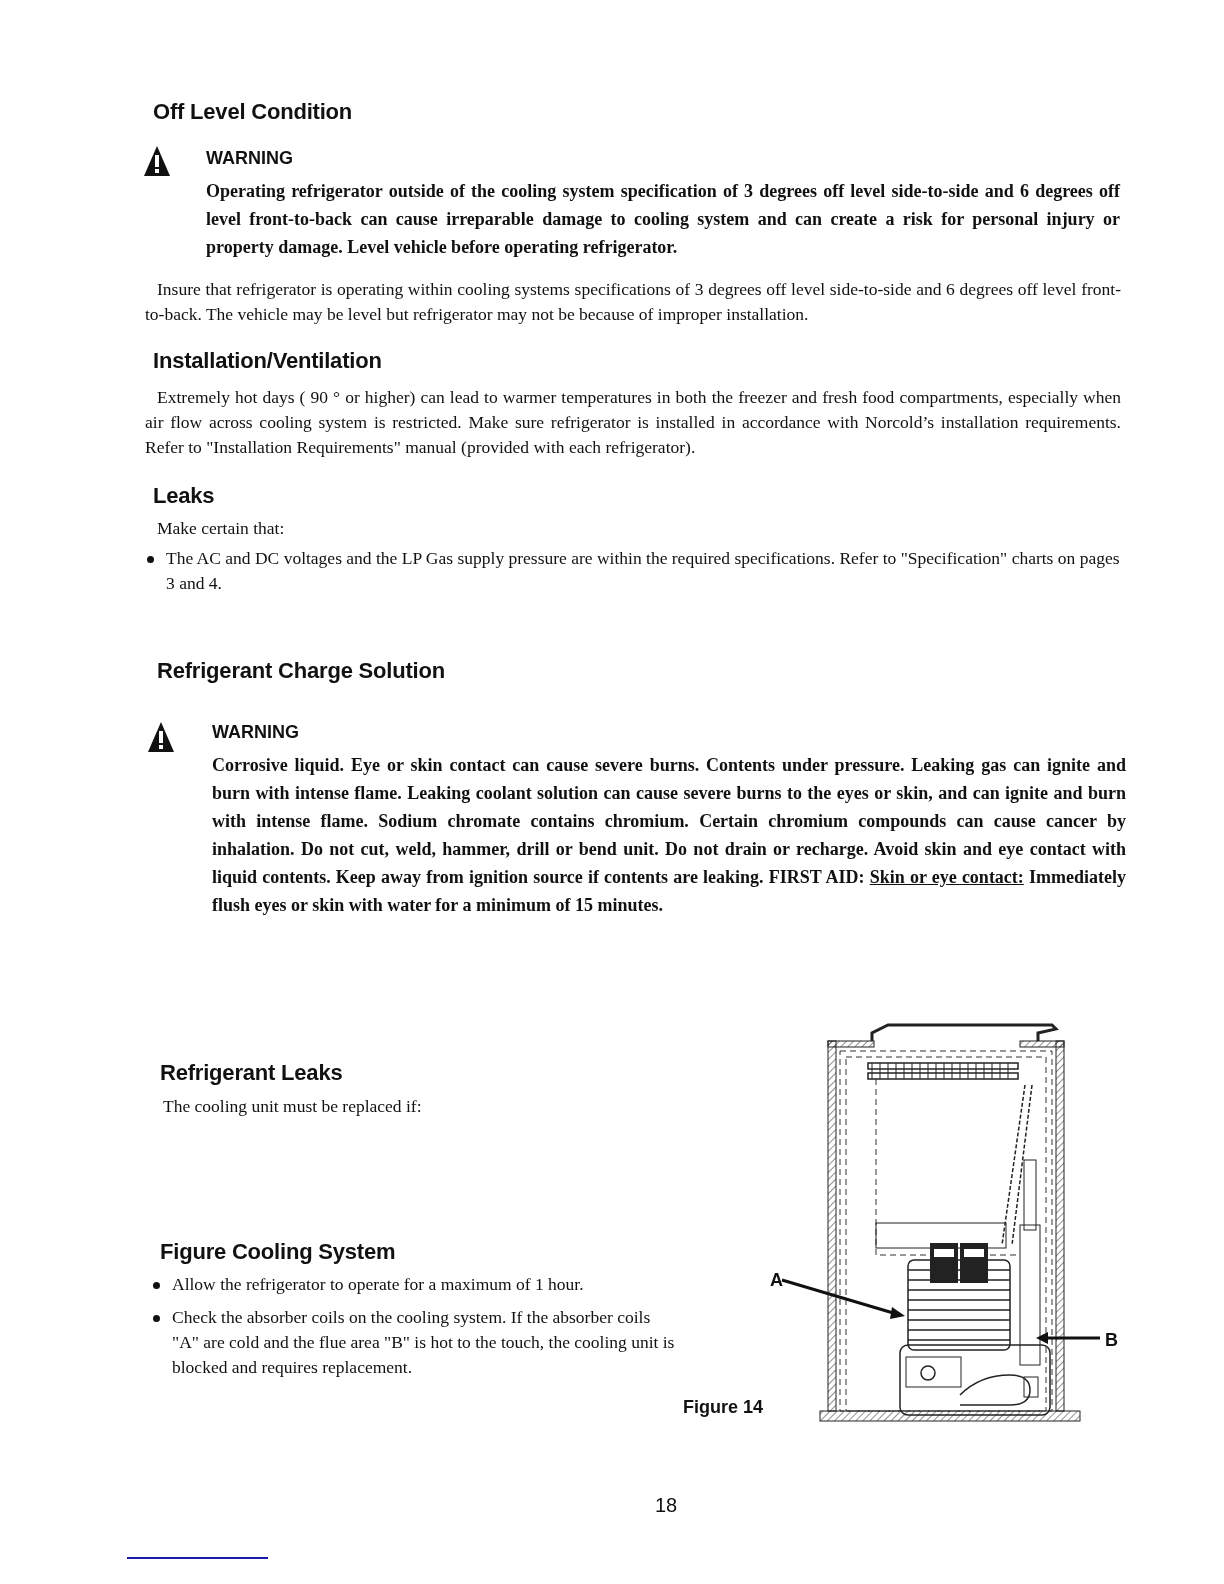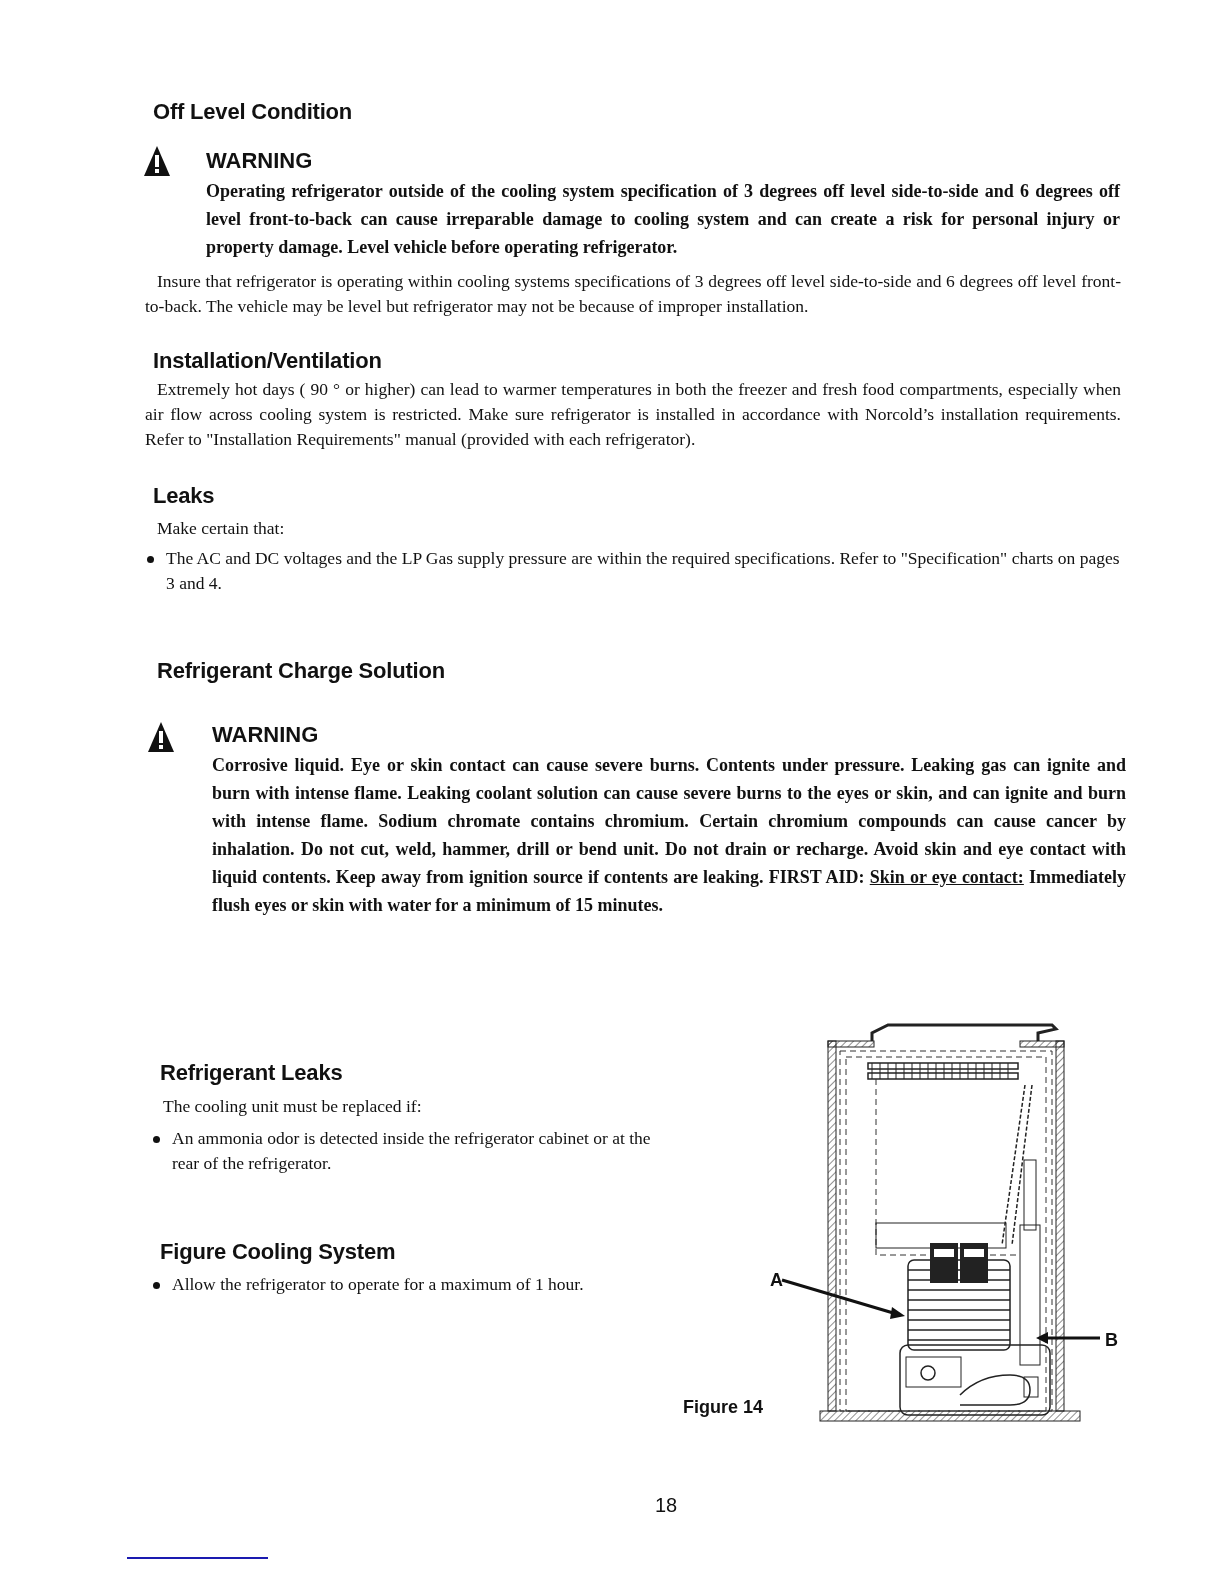--- a/index.html
+++ b/index.html
@@ -1,22 +1,22 @@
 <!DOCTYPE html>
 <html><head>
 <meta charset="utf-8">
 <style>
   html, body { margin: 0; padding: 0; background: #ffffff; }
   body { width: 1224px; height: 1584px; position: relative; overflow: hidden; color: #111; }
   .abs { position: absolute; }
   .h2 { font-family: "Liberation Sans", sans-serif; font-weight: bold; font-size: 22px; color: #111; margin: 9px; letter-spacing: -0.2px; }
-  .warn-title { font-family: "Liberation Sans", sans-serif; font-weight: bold; font-size: 22px; color: #111; }
+  .warn-title { font-family: "Liberation Sans", sans-serif; font-weight: bold; font-size: 18px; color: #111; }
   .warn-body { font-family: Liberation Serif, serif; font-weight: bold; font-size: 18px; line-height: 28px; color: #111; text-align: justify; }
   .serif { font-family: "Liberation Serif", serif; font-size: 17.5px; line-height: 25px; color: #111; }
-  .just { text-align: justify; }
+  .just { text-align: justify; margin-top: 8px; }
   .tri { position: absolute; width: 0; height: 0; border-left: 13px solid transparent; border-right: 13px solid transparent; border-bottom: 30px solid #111; }
   .tri::after { content: ""; position: absolute; left: -2px; top: 9px; width: 4px; height: 12px; background: #fff; }
   .tri::before { content: ""; position: absolute; left: -2px; top: 23px; width: 4px; height: 4px; background: #fff; }
   ul.bul { list-style: none; margin: 0; padding: 0; }
   ul.bul li { position: relative; padding-left: 22px; margin-bottom: 8px; }
   ul.bul li::before { content: ""; position: absolute; left: 3px; top: 10px; width: 7px; height: 7px; border-radius: 50%; background: #111; }
   .u { text-decoration: underline; }
   .label { font-family: "Liberation Sans", sans-serif; font-weight: bold; font-size: 18px; color: #111; }
   .pagenum { font-family: "Liberation Sans", sans-serif; font-size: 20px; color: #111; margin-left: 24px; }
   .blue-line { background: #1a1ab0; height: 2px; }
@@ -40,26 +40,26 @@
 </ul>
 
 <h2 class="abs h2" style="left:148px; top:649px;">Refrigerant Charge Solution</h2>
 <div class="tri" style="left:148px; top:722px;"></div>
 <div class="abs warn-title" style="left:212px; top:722px;">WARNING</div>
 <div class="abs warn-body" style="left:212px; top:751px; width:914px;"><span>Corrosive liquid. Eye or skin contact can cause severe burns. Contents under pressure. Leaking gas can ignite and burn with intense flame. Leaking coolant solution can cause severe burns to the eyes or skin, and can ignite and burn with intense flame. Sodium chromate contains chromium. Certain chromium compounds can cause cancer by inhalation. Do not cut, weld, hammer, drill or bend unit. Do not drain or recharge. Avoid skin and eye contact with liquid contents. Keep away from ignition source if contents are leaking. FIRST AID: </span><span class="u">Skin or eye contact:</span><span> Immediately flush eyes or skin with water for a minimum of 15 minutes.</span></div>
 
 <h2 class="abs h2" style="left:151px; top:1051px;">Refrigerant Leaks</h2>
 <div class="abs serif" style="left:163px; top:1094px;">The cooling unit must be replaced if:</div>
 <ul class="abs bul serif" style="left:150px; top:1126px; width:530px;">
-  <li>An ammonia odor is detected inside the refrigerator cabinet or at the rear of  the refrigerator.</li>
 </ul>
 
 <h2 class="abs h2" style="left:151px; top:1230px;">Figure Cooling System</h2>
 <ul class="abs bul serif" style="left:150px; top:1272px; width:530px;">
   <li>Allow the refrigerator to operate for a maximum of 1 hour.</li>
+  <li>Check the absorber coils on the cooling system. If the absorber coils "A" are cold and the flue area "B" is  hot to the touch, the cooling unit is blocked and requires replacement.</li>
 </ul>
 
 <div class="abs label" style="left:683px; top:1397px;">Figure 14</div>
 <div class="abs label" style="left:770px; top:1270px;">A</div>
 <div class="abs label" style="left:1105px; top:1330px;">B</div>
 
 <svg class="abs" style="left:780px; top:1015px;" width="340" height="430" viewBox="0 0 340 430">
   <defs>
     <pattern id="hatch" width="5" height="5" patternUnits="userSpaceOnUse" patternTransform="rotate(45)">
       <line x1="0" y1="0" x2="0" y2="5" stroke="#222" stroke-width="1"></line>

